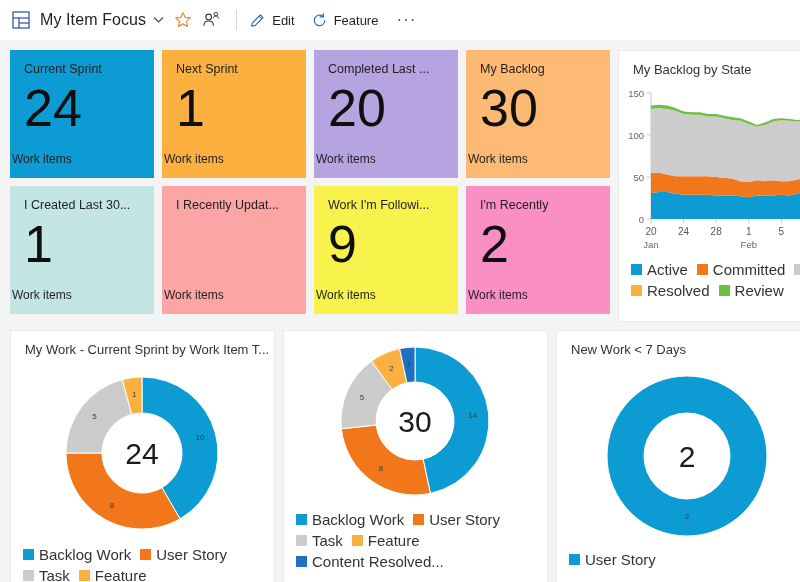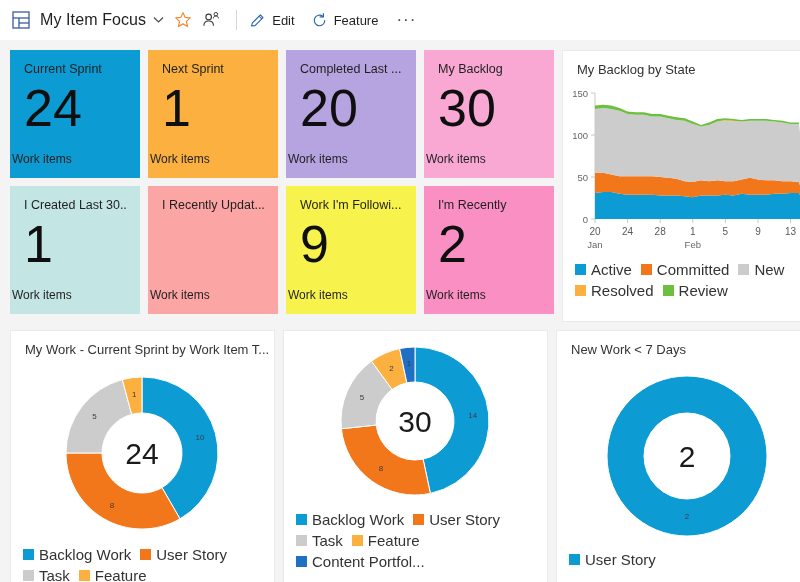--- a/index.html
+++ b/index.html
@@ -47,21 +47,21 @@
   .hdr-ellipsis { color:#444; font-size: 17px; letter-spacing:1px; cursor:pointer; margin-left:2px;}
 
   
   .board {
     position:absolute; left:0; top:40px; right:0; bottom:0;
     padding: 6px;
     box-sizing:border-box;
   }
   .row { display:flex; }
   .tile {
-    width: 130px; height: 128px;
+    width: 144px; height: 128px;
     margin: 4px;
     padding: 12px 14px;
     box-sizing: border-box;
     position: relative;
     cursor: pointer;
   }
   .tile-title {
     font-size: 12.5px; color: #1f1f1f;
     line-height: 1.2;
     white-space: nowrap; overflow:hidden;
@@ -191,21 +191,21 @@
           <div class="tile" style="background:#fbb040">
             <div class="tile-title">Next Sprint</div>
             <div class="tile-num">1</div>
             <div class="tile-sub">Work items</div>
           </div>
           <div class="tile" style="background:#b6a4e0">
             <div class="tile-title">Completed Last ...</div>
             <div class="tile-num">20</div>
             <div class="tile-sub">Work items</div>
           </div>
-          <div class="tile" style="background:#f9a8d4">
+          <div class="tile" style="background:#fdba74">
             <div class="tile-title">My Backlog</div>
             <div class="tile-num">30</div>
             <div class="tile-sub">Work items</div>
           </div>
         </div>
         <div class="row">
           <div class="tile" style="background:#c3e5e4">
             <div class="tile-title">I Created Last 30...</div>
             <div class="tile-num">1</div>
             <div class="tile-sub">Work items</div>
@@ -353,21 +353,21 @@
             <div class="legend-item">
               <span class="legend-swatch" style="background: rgb(204, 204, 204);"></span>
               <span class="legend-label">Task</span>
             </div>
             <div class="legend-item">
               <span class="legend-swatch" style="background: rgb(252, 176, 64);"></span>
               <span class="legend-label">Feature</span>
             </div>
             <div class="legend-item">
               <span class="legend-swatch" style="background: rgb(31, 111, 196);"></span>
-              <span class="legend-label">Content Portfol...</span>
+              <span class="legend-label">Content Resolved...</span>
             </div>
           </div>
       </div>
 
       <div class="card card-donut last">
         <div class="card-title">New Work &lt; 7 Days</div>
         <div class="chart-holder">
           <svg id="donut-svg-2" width="260" height="190" viewBox="0 0 260 190">
               <path d="M 50 95 a 80 80 0 1 0 160 0 a 80 80 0 1 0 -160 0 Z M 87 95 a 43 43 0 1 1 86 0 a 43 43 0 1 1 -86 0 Z" fill="#0d9bd4" fill-rule="evenodd" stroke="#ffffff" stroke-width="1"></path>
               <text x="130" y="158" text-anchor="middle" class="slice-lbl">2</text>

